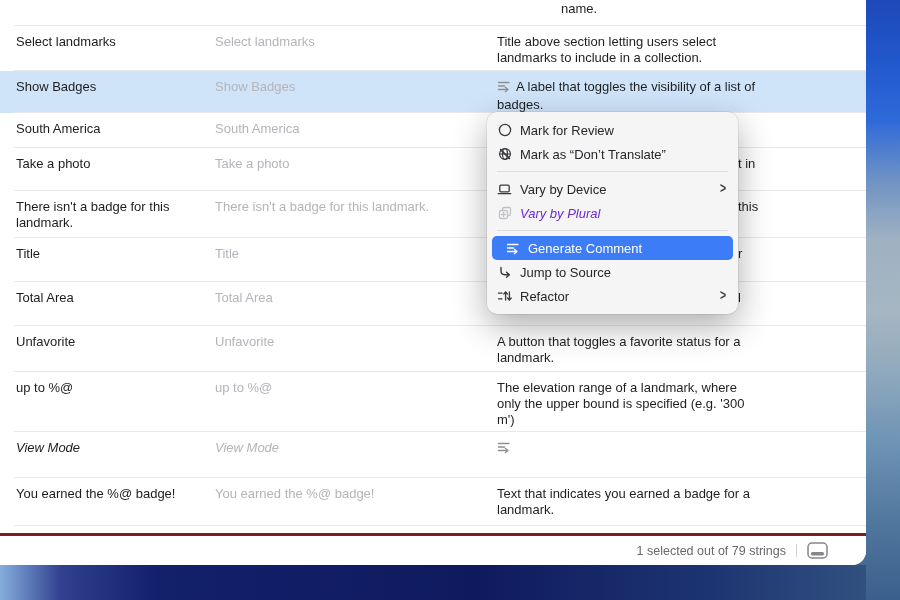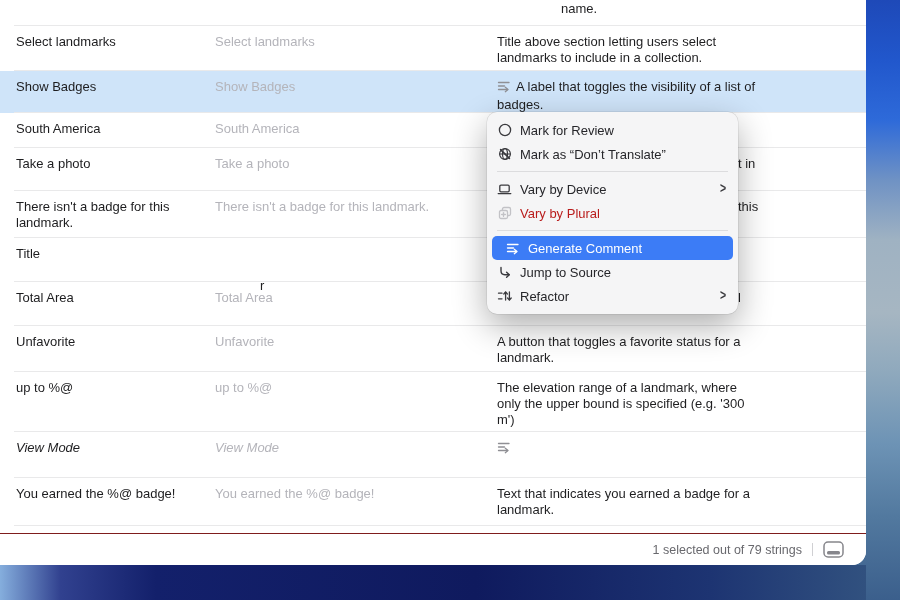--- a/index.html
+++ b/index.html
@@ -19,21 +19,21 @@
 
   
   .row { position:relative; display:flex; align-items:flex-start; width:100%; }
   .row::after { content:""; position:absolute; left:14px; right:0; bottom:0; height:1px; background:#e9e9ea; }
   .row:nth-child(1){ height:26px;gap:32px; }
   .row:nth-child(2){ height:45px; }
   .row:nth-child(3){ height:42px; background:#cfe4f9; }
   .row:nth-child(4){ height:35px; }
   .row:nth-child(5){ height:43px; }
   .row:nth-child(6){ height:47px; }
-  .row:nth-child(7){ height:44px;flex-direction:column; }
+  .row:nth-child(7){ height:44px; }
   .row:nth-child(8){ height:44px; }
   .row:nth-child(9){ height:46px; }
   .row:nth-child(10){ height:60px; }
   .row:nth-child(11){ height:46px;font-style:italic; }
   .row:nth-child(12){ height:48px; }
   .cell { padding-top:8px; font-size:13px; line-height:16px; }
   .key   { padding-left:16px; width:196px; color:#1d1d1f; }
   .value { padding-left:19px; width:282px; color:#b4b4ba; white-space:nowrap; overflow:hidden; }
   .comment { padding-left:19px; flex:1; color:#1f1f21; white-space:pre-line; }
   .row.partial .cell { padding-top:1px; }
@@ -42,28 +42,28 @@
 
   
   #menu { position:absolute; left:487px; top:112px; width:251px;
     background:#f5f5f6; border-radius:10px; padding:6px 0;
     box-shadow:0 0 0 0.5px rgba(0,0,0,0.12), 0 12px 34px rgba(0,0,0,0.32);
     z-index:5; }
   .mi { position:relative; display:flex; align-items:center; height:24px; padding-left:9px;
     font-size:13px; color:#26262a; }
   .mi .ic { width:17px; margin-right:7px; display:flex; justify-content:center; }
   .mi.hl { margin:0 5px; padding-left:12px; border-radius:5px; background:#3c7cf6; color:#ffffff; }
-  .mi.dis { color:#b91c1c; }
+  .mi.dis { color:#6d28d9;font-style:italic; }
   .msep { height:1px; background:#dcdcde; margin:5px 10px; }
   .chev { position:absolute; right:11px; top:3px; font-size:14px; font-weight:700; color:#3a3a3e; transform:scaleX(0.75); }
 
   
   #statusbar { position:absolute; left:0; top:533px; width:100%; height:32px;
-    border-top:1px solid #7f1d1d; background:#ffffff;
-    display:flex; align-items:center; justify-content:flex-end; padding-right:22px; gap:10px; }
+    border-top:3px solid #7f1d1d; background:#ffffff;
+    display:flex; align-items:center; justify-content:flex-end; padding-right:38px; gap:10px; }
   #status-text { font-size:12.5px; color:#68686d; }
   #status-div { width:1px; height:13px; background:#d0d0d3; }
 </style>
 </head>
 <body>
 
 <div id="wallpaper"></div>
 <div id="wallpaper-bottom"></div>
 
 <div id="window">

